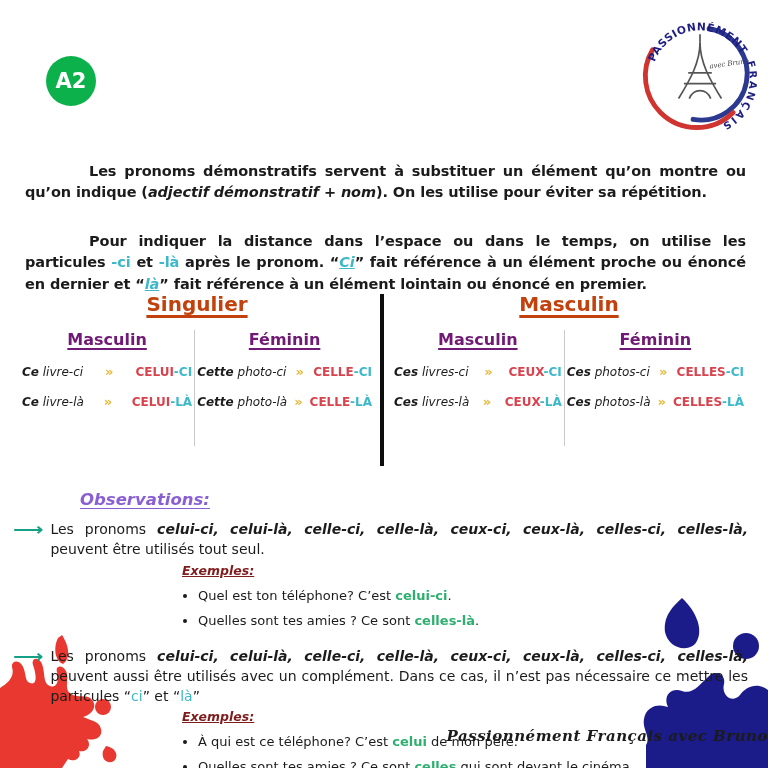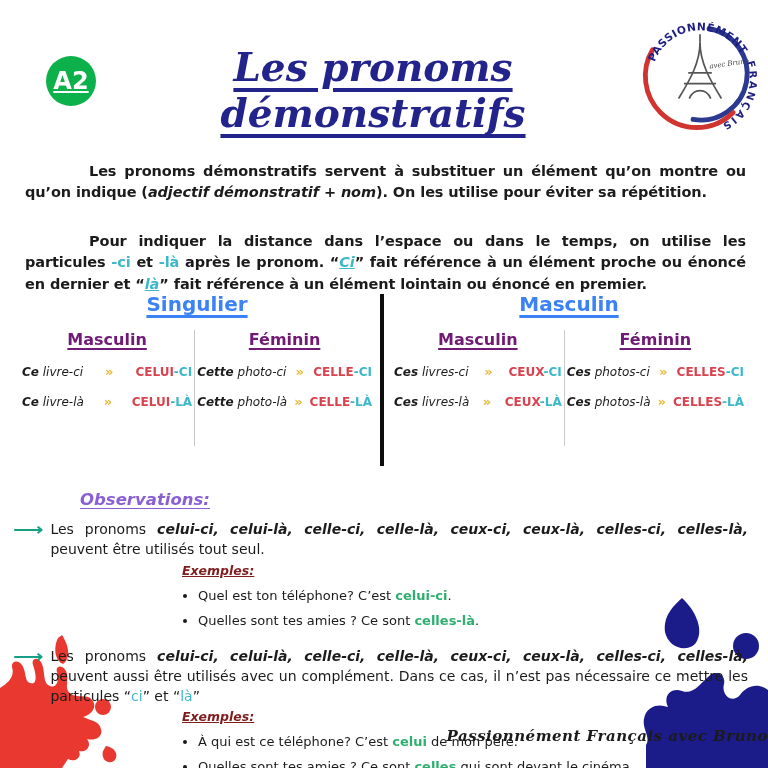--- a/index.html
+++ b/index.html
@@ -5,39 +5,39 @@
   html,body{margin:0;padding:0;}
   .page{position:relative;width:768px;height:768px;background:#ffffff;overflow:hidden;
         font-family:"DejaVu Sans",sans-serif;color:#1b1b1b;}
   .layer{position:absolute;z-index:1;}
   .decor{position:absolute;z-index:0;}
 
   
   #header{left:0;top:0;width:768px;height:142px;}
   .badge{position:absolute;left:46px;top:56px;width:50px;height:50px;border-radius:50%;
          background:#0db14b;display:flex;align-items:center;justify-content:center;}
-  .badge span{color:#fff;font-weight:bold;font-size:24px;text-decoration:underline;}
+  .badge span{color:#fff;font-weight:bold;font-size:21px;}
   #title{position:absolute;left:112px;top:44px;width:522px;margin:0;text-align:center;
          font-family:"DejaVu Serif",serif;font-style:italic;font-weight:bold;font-size:39px;
          color:#23238c;text-decoration:underline;text-decoration-thickness:3.5px;text-underline-offset:7px;}
   #logo{position:absolute;right:8px;top:14px;width:120px;height:122px;}
 
   
   .para{position:absolute;left:25px;right:22px;font-size:14.5px;font-weight:bold;
         line-height:1.5;text-align:justify;letter-spacing:-0.1px;}
   #p1{top:146px;text-indent:64px;}
   #p2{top:216px;text-indent:64px;}
   .teal{color:#3db8c9;}
   .tealref{color:#3db8c9;font-style:italic;text-decoration:underline;}
 
   
   #tables{left:20px;top:292px;display:flex;align-items:flex-start;}
   .half{width:354px;}
   .vdiv{width:4px;height:172px;background:#0d0d0d;margin:2px 8px 0 6px;}
-  .green-h{margin:0;text-align:center;font-size:20px;font-weight:bold;color:#3b82f6;
+  .green-h{margin:0;text-align:center;font-size:20px;font-weight:bold;color:#c2410c;
            text-decoration:underline;text-decoration-thickness:2.5px;text-underline-offset:4px;}
   .cols{display:flex;margin-top:14px;}
   .col{flex:1;min-height:116px;}
   .col.sep{border-left:1.5px solid #c9c9c9;}
   .col h3{margin:0 0 4px 0;text-align:center;font-size:16px;color:#701a75;
           text-decoration:underline;text-decoration-thickness:2px;text-underline-offset:3px;}
   .trow{display:flex;justify-content:space-between;align-items:baseline;gap:7px;margin:15px 2px;
         font-size:12px;white-space:nowrap;}
   .det{font-weight:bold;font-style:italic;}
   .noun{font-style:italic;}
@@ -84,21 +84,20 @@
   <svg id="splash-blue" class="decor" width="150" height="170" viewBox="0 0 150 170">
     <path fill="#1b1b8a" d="M64 0 C78 13 87 33 77 46 C67 55 50 49 47 34 C45 19 54 9 64 0 Z"></path>
     <circle fill="#1b1b8a" cx="128" cy="48" r="13"></circle>
     <path fill="#1b1b8a" d="M150 92 C140 84 128 88 122 97 C114 106 103 97 106 86 C108 77 99 71 91 78 C82 86 75 97 64 93 C52 89 45 99 50 109 C39 105 28 109 26 121 C24 131 33 139 28 147 L28 170 L150 170 Z"></path>
   </svg>
 
   <div id="header" class="layer">
     <div class="badge">
       <span>A2</span>
     </div>
-    <h1 id="title">Les pronoms démonstratifs</h1>
     <div id="logo">
       <svg width="120" height="122" viewBox="0 0 112 112">
         <defs>
           <path id="arcTop" d="M 12 50 A 45 45 0 0 1 100 50" fill="none"></path>
           <path id="arcRight" d="M 99 42 A 47 47 0 0 1 64 106" fill="none"></path>
         </defs>
         <circle cx="57" cy="55" r="43" fill="none" stroke="#2b3990" stroke-width="4.5" pathLength="100" stroke-dasharray="50 50" stroke-linecap="round" transform="rotate(-80 57 55)"></circle>
         <circle cx="53" cy="57" r="48" fill="none" stroke="#cf3430" stroke-width="4.5" pathLength="100" stroke-dasharray="46 54" stroke-linecap="round" transform="rotate(45 53 57)"></circle>
         <g stroke="#555" stroke-width="1.6" fill="none">
           <path d="M56 18 L56 26"></path>

